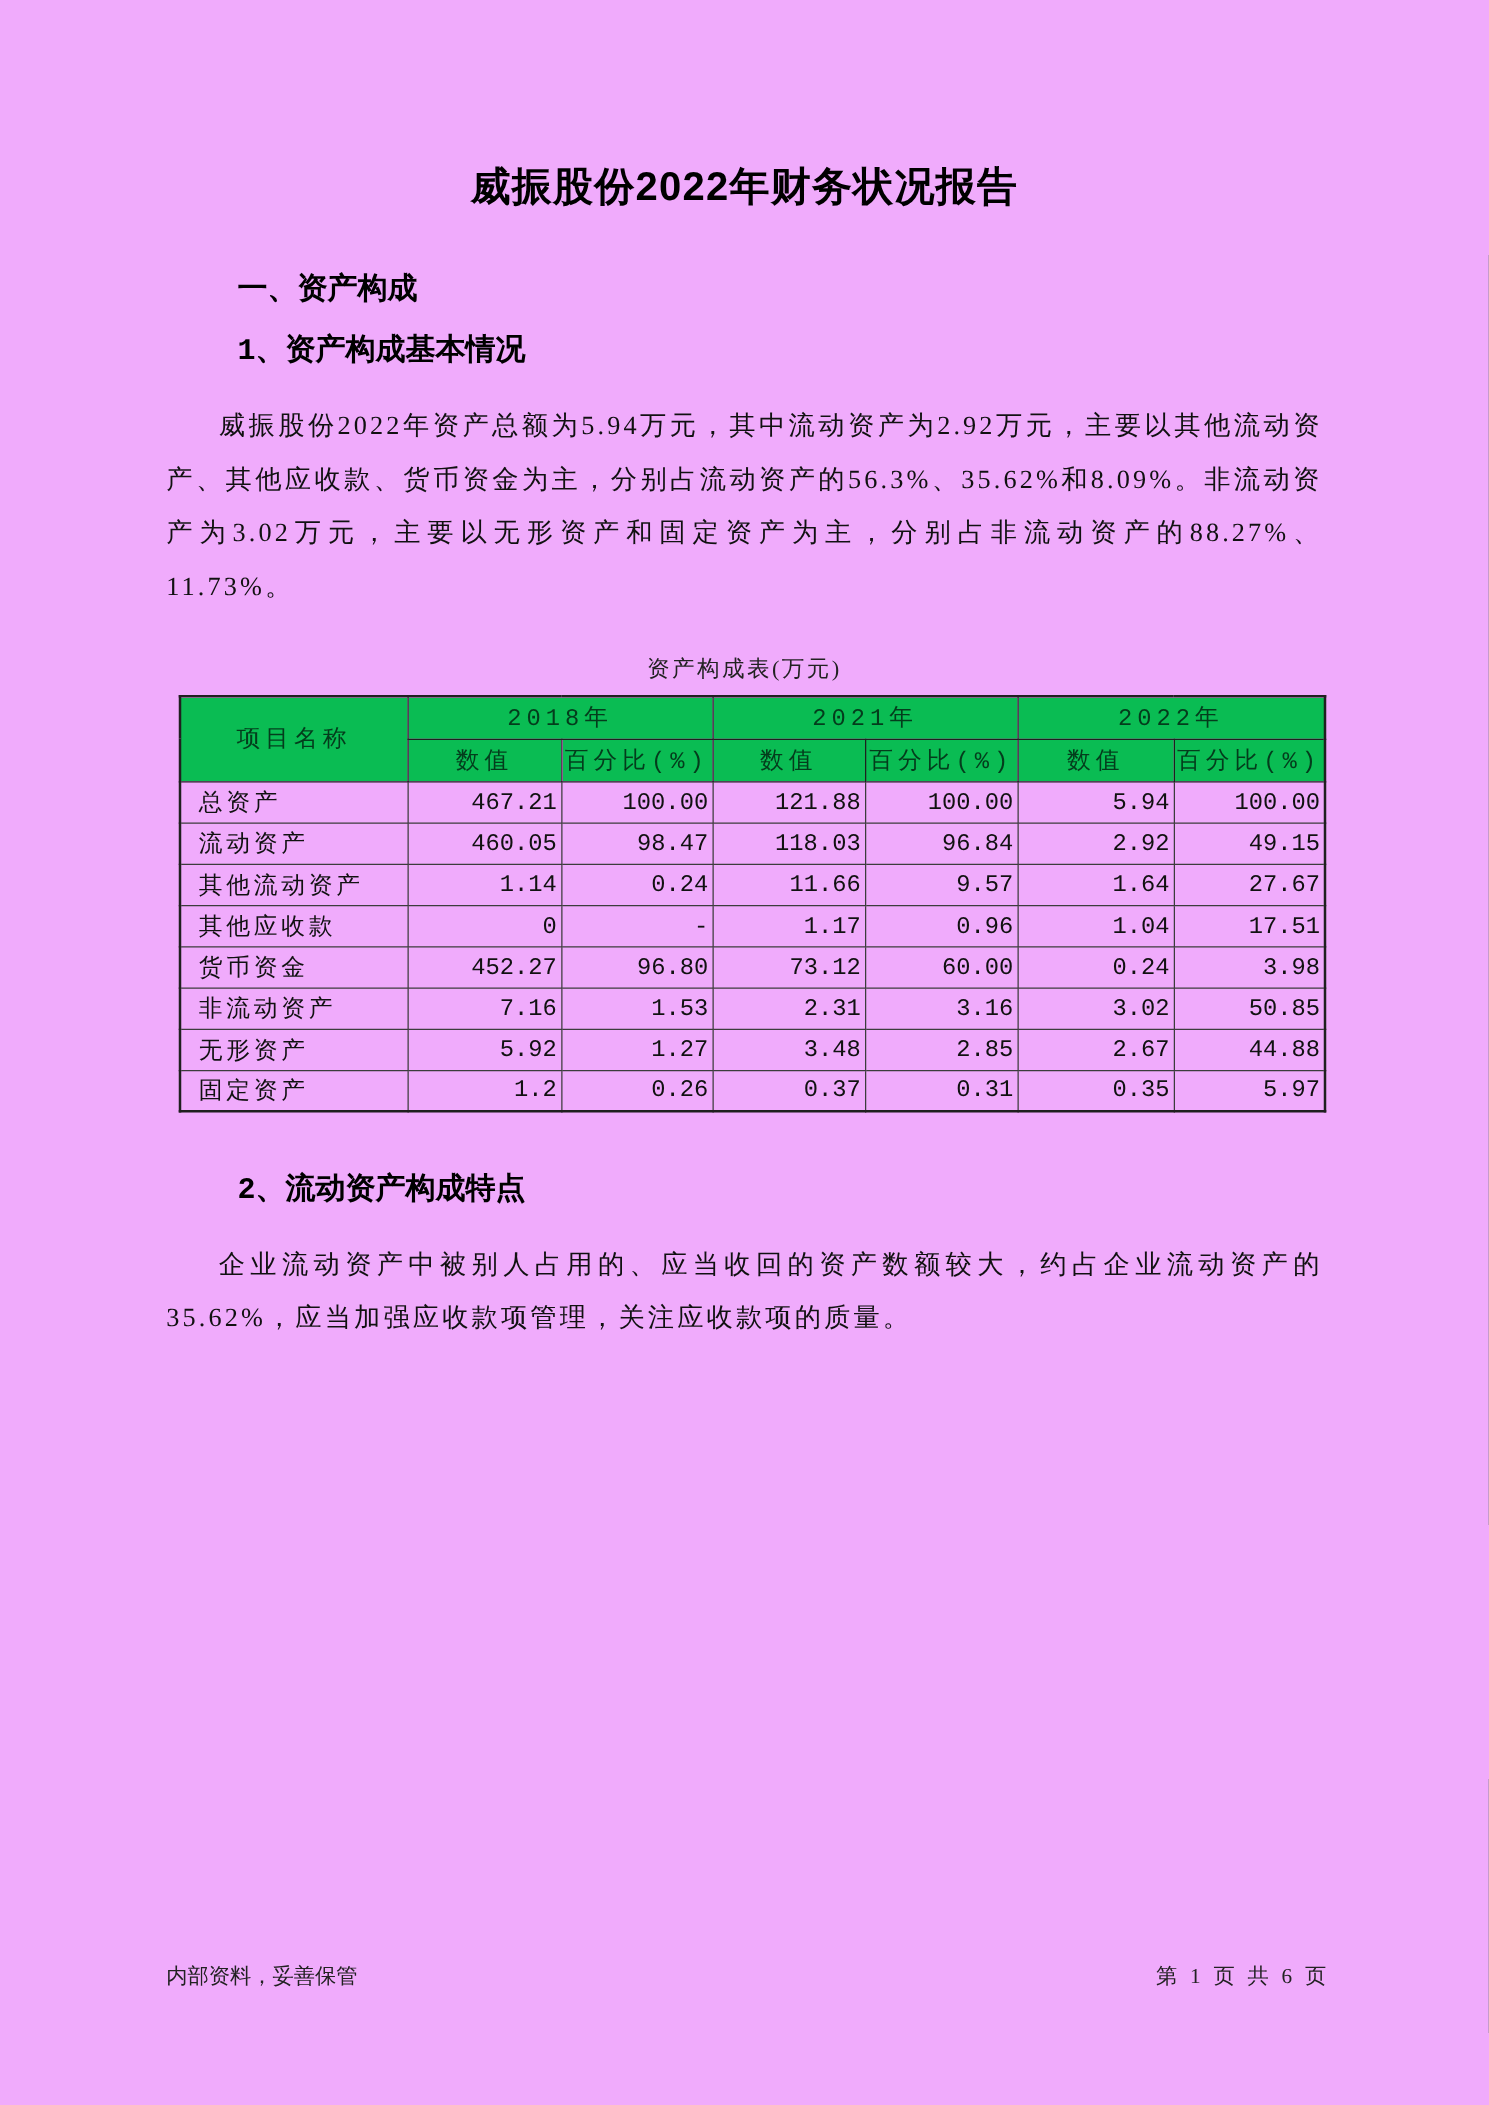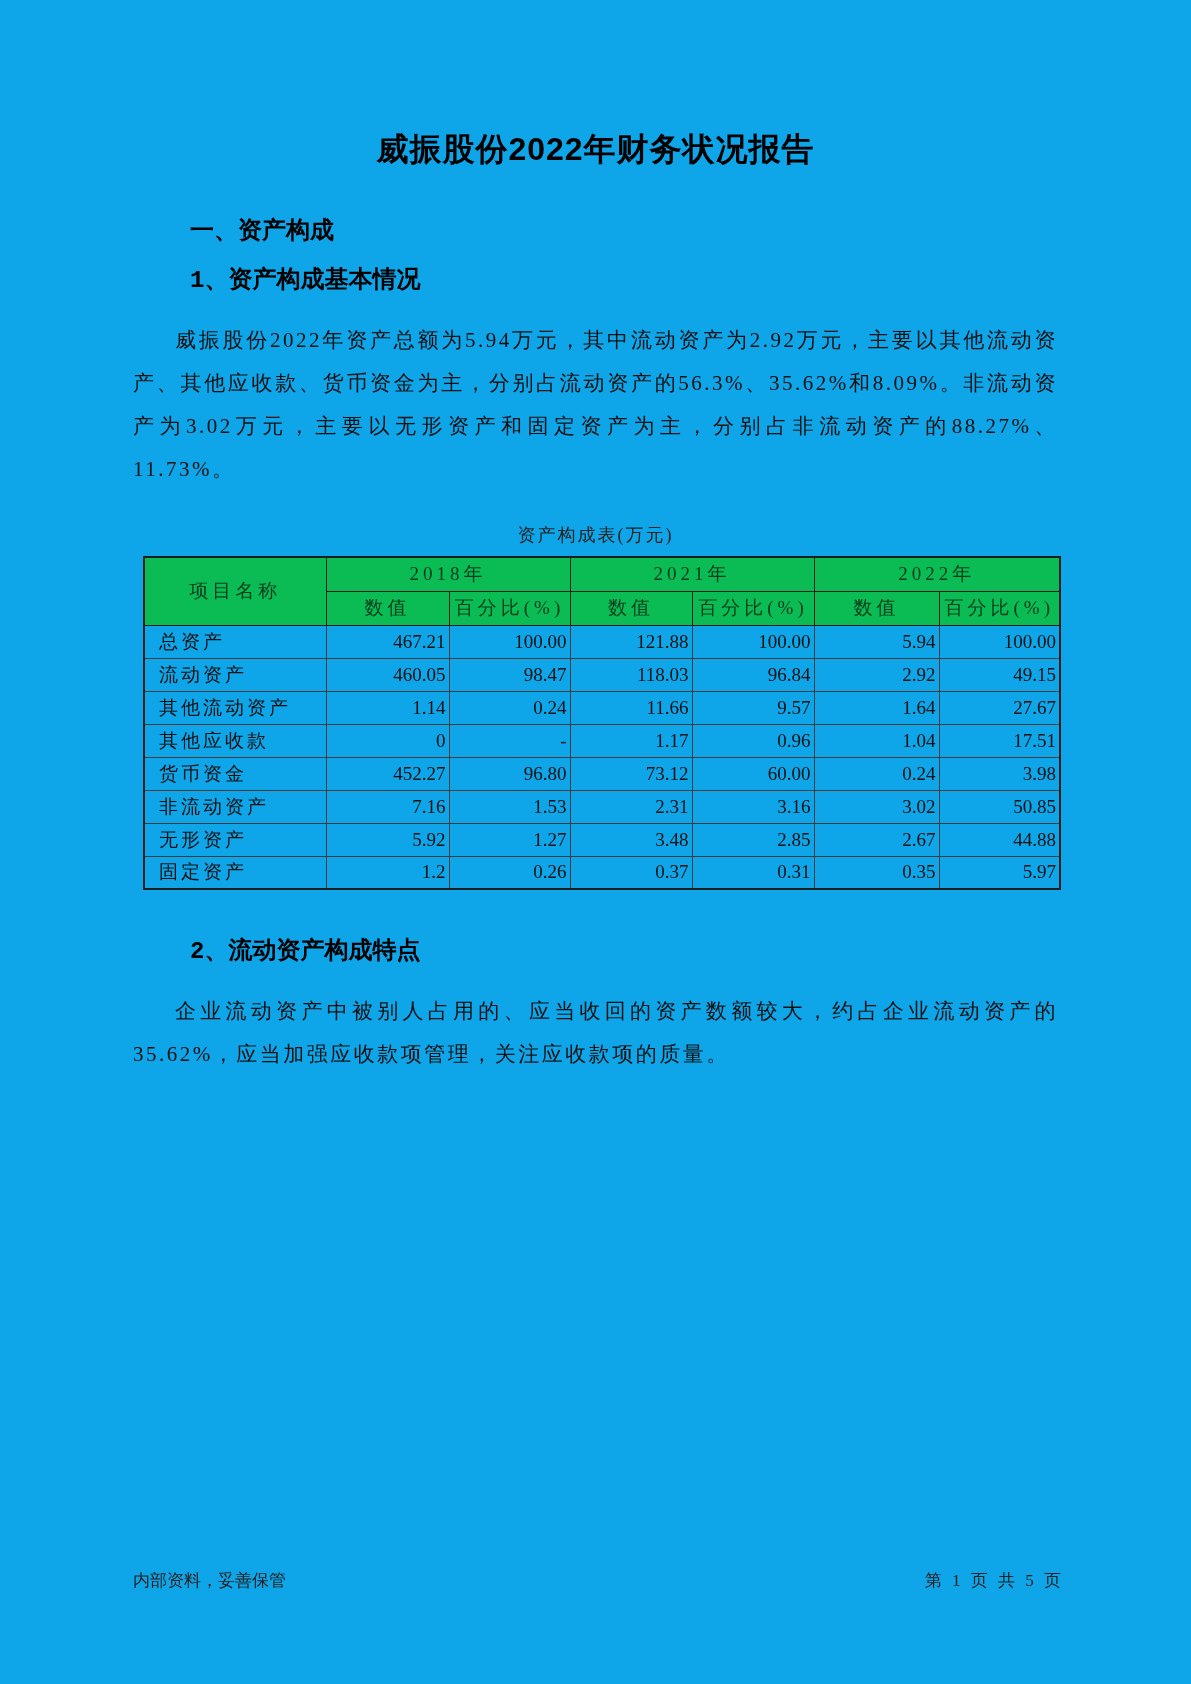--- a/index.html
+++ b/index.html
@@ -6,21 +6,21 @@
     --header-green:#0abc53;
     --border-dark:#1f1f1f;
     --border-inner:#3c3c3c;
   }
   *{margin:0;padding:0;box-sizing:border-box;}
   html,body{background:#888;}
   body{width:1191px;margin:0 auto;}
   .page{
     position:relative;
     width:1191px;height:1684px;
-    background:#0ea5e9;
+    background:#f0abfc;
     font-family:"Liberation Serif", serif;
     color:#1a1a1a;
     overflow:hidden;
   }
   .content{
     position:absolute;
     left:133px;right:133px;top:0;
   }
   .report-title{
     margin-top:128px;
@@ -63,20 +63,21 @@
     letter-spacing:2px;
     color:#222;
   }
   table.asset-table{
     margin-top:9px;
     margin-left:10px;
     width:916px;
     border-collapse:collapse;
     table-layout:fixed;
     font-size:19px;
+    font-family:Liberation Mono, monospace;
   }
   table.asset-table th,
   table.asset-table td{
     border:1px solid var(--border-inner);
     overflow:hidden;
     white-space:nowrap;
   }
   table.asset-table{border:2px solid var(--border-dark);}
   table.asset-table thead th{
     background:var(--header-green);
@@ -231,15 +232,15 @@
     </table>
 
     <div class="h-level2" style="margin-top:44px;">2、流动资产构成特点</div>
 
     <p class="body-para">企业流动资产中被别人占用的、应当收回的资产数额较大，约占企业流动资产的35.62%，应当加强应收款项管理，关注应收款项的质量。</p>
 
   </div>
 
   <div class="footer">
     <span class="footer-left">内部资料，妥善保管</span>
-    <span class="footer-right">第 1 页  共 5 页</span>
+    <span class="footer-right">第 1 页  共 6 页</span>
   </div>
 </div>
 
 </body></html>

